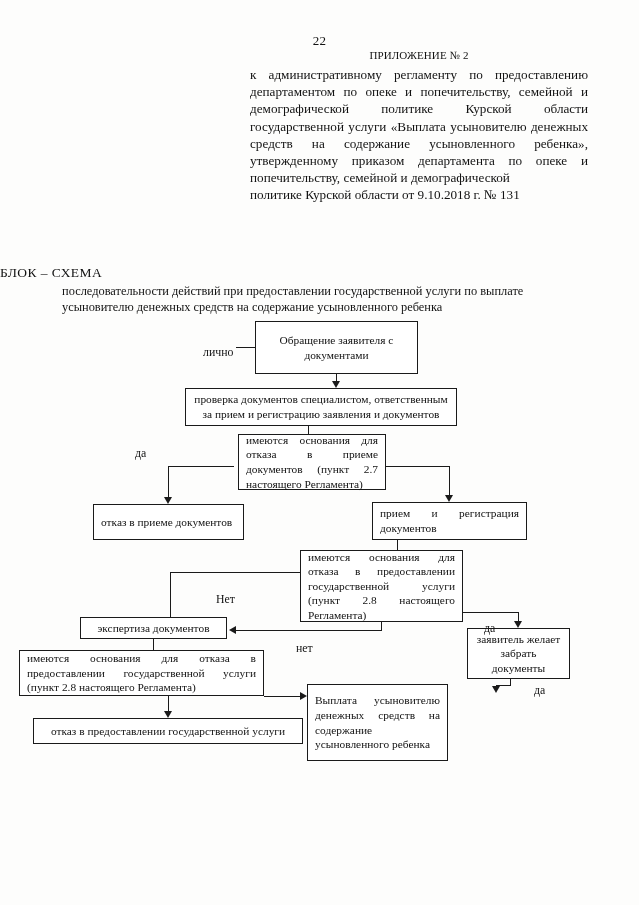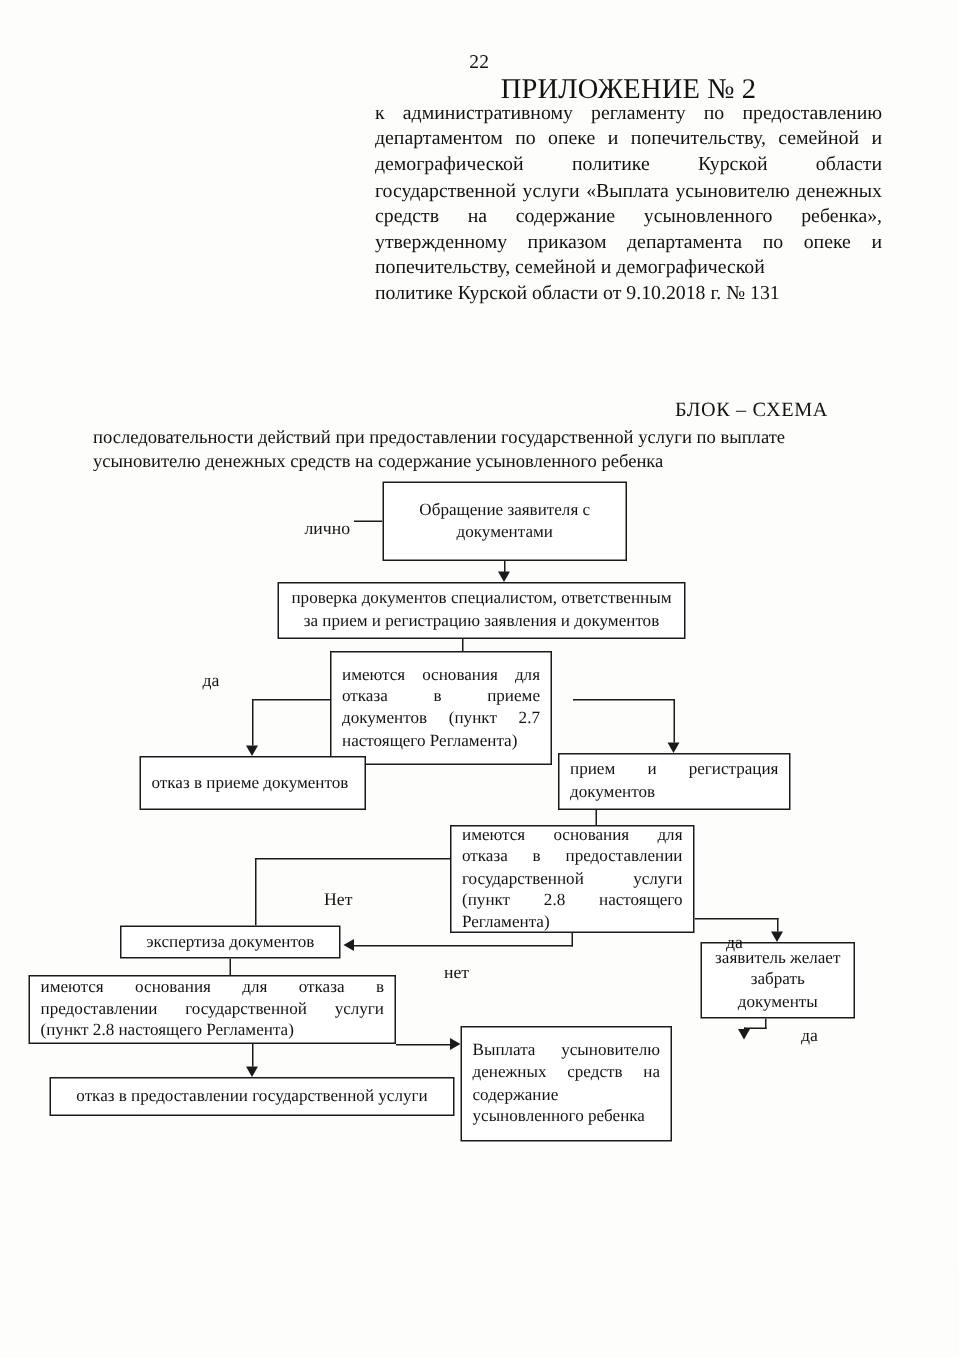--- a/index.html
+++ b/index.html
@@ -25,42 +25,42 @@
     width: 639px;
     text-align: center;
     font-size: 13px;
     letter-spacing: .2px;
   }
   #appendix-title {
     position: absolute;
     left: 250px; top: 49px;
     width: 338px;
     text-align: center;
-    font-size: 19px;
+    font-size: 11px;
     letter-spacing: .1px;
   }
   #appendix-body {
     position: absolute;
     left: 250px; top: 66px;
     width: 338px;
     font-size: 13.2px;
     line-height: 17.2px;
     text-align: justify;
     text-align-last: left;
     letter-spacing: 0;
   }
   #appendix-body p { margin: 0; }
   #appendix-body p.last { text-align: left; }
 
   
   #chart-title {
     position: absolute;
     left: 0; top: 265px;
     width: 552px;
-    text-align: right;
+    text-align: left;
     font-size: 13.5px;
     letter-spacing: .4px;
   }
   #chart-subtitle {
     position: absolute;
     left: 62px; top: 283px;
     width: 516px;
     text-align: left;
     font-size: 12.4px;
     line-height: 16px;
@@ -191,21 +191,21 @@
     <div class="arrow down" style="left:491.5px; top:686px;"></div>
 
     <div class="node vcenter ctr" style="left:255px; top:321px; width:163px; height:53px;">
       <span class="t">Обращение заявителя с документами</span>
     </div>
 
     <div class="node vcenter ctr" style="left:185px; top:388px; width:272px; height:38px;">
       <span class="t">проверка документов специалистом, ответственным за прием и регистрацию заявления и документов</span>
     </div>
 
-    <div class="node vcenter just-last" style="left:220px; top:434px; width:148px; height:76px;">
+    <div class="node vcenter just-last" style="left:238px; top:434px; width:148px; height:56px;">
       <span class="t">имеются основания для отказа в приеме документов (пункт 2.7 настоящего Регламента)</span>
     </div>
 
     <div class="node vcenter just-last" style="left:93px; top:504px; width:151px; height:36px;">
       <span class="t">отказ в приеме документов</span>
     </div>
 
     <div class="node vcenter just-last" style="left:372px; top:502px; width:155px; height:38px;">
       <span class="t">прием и регистрация документов</span>
     </div>

